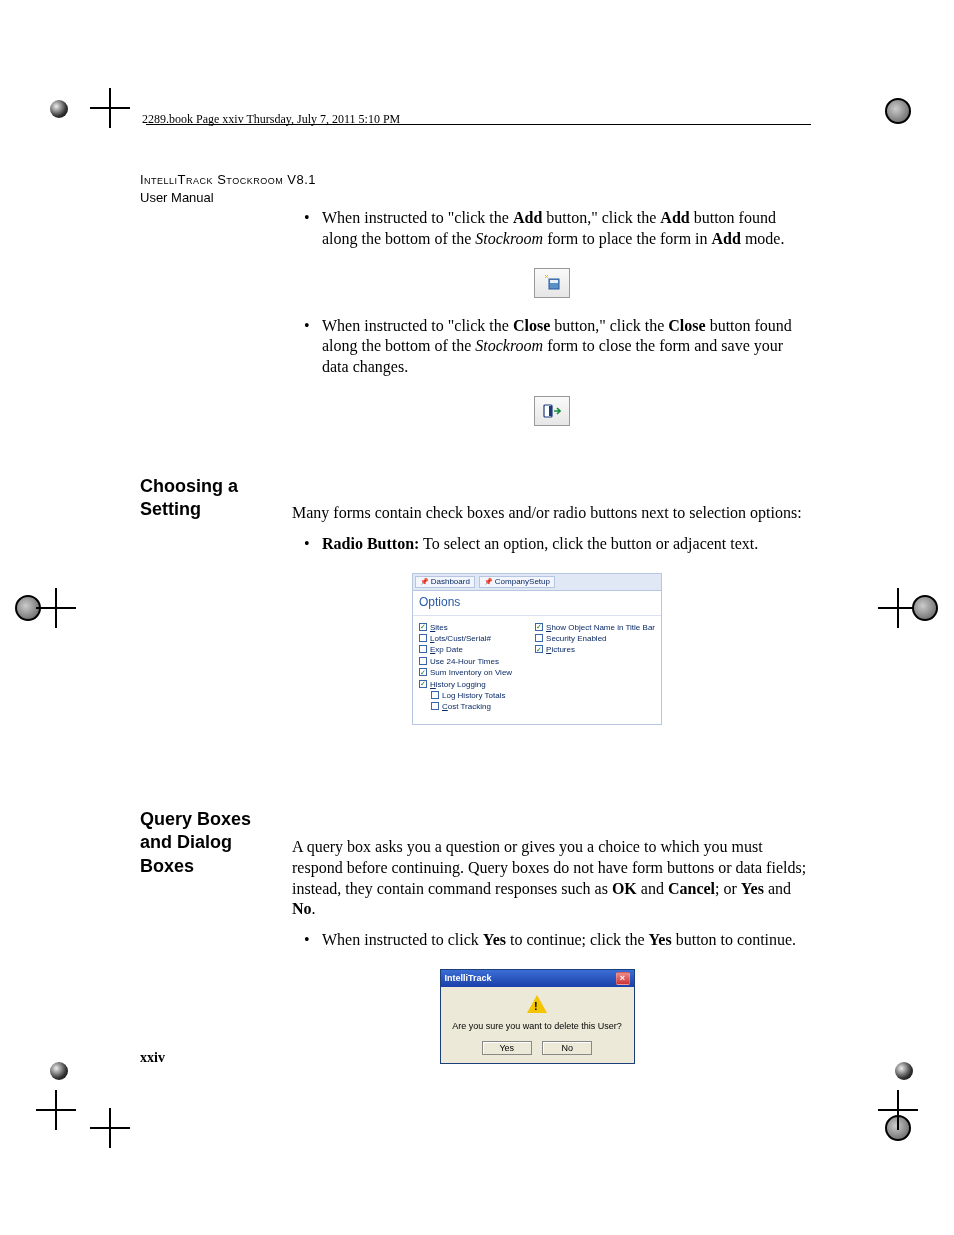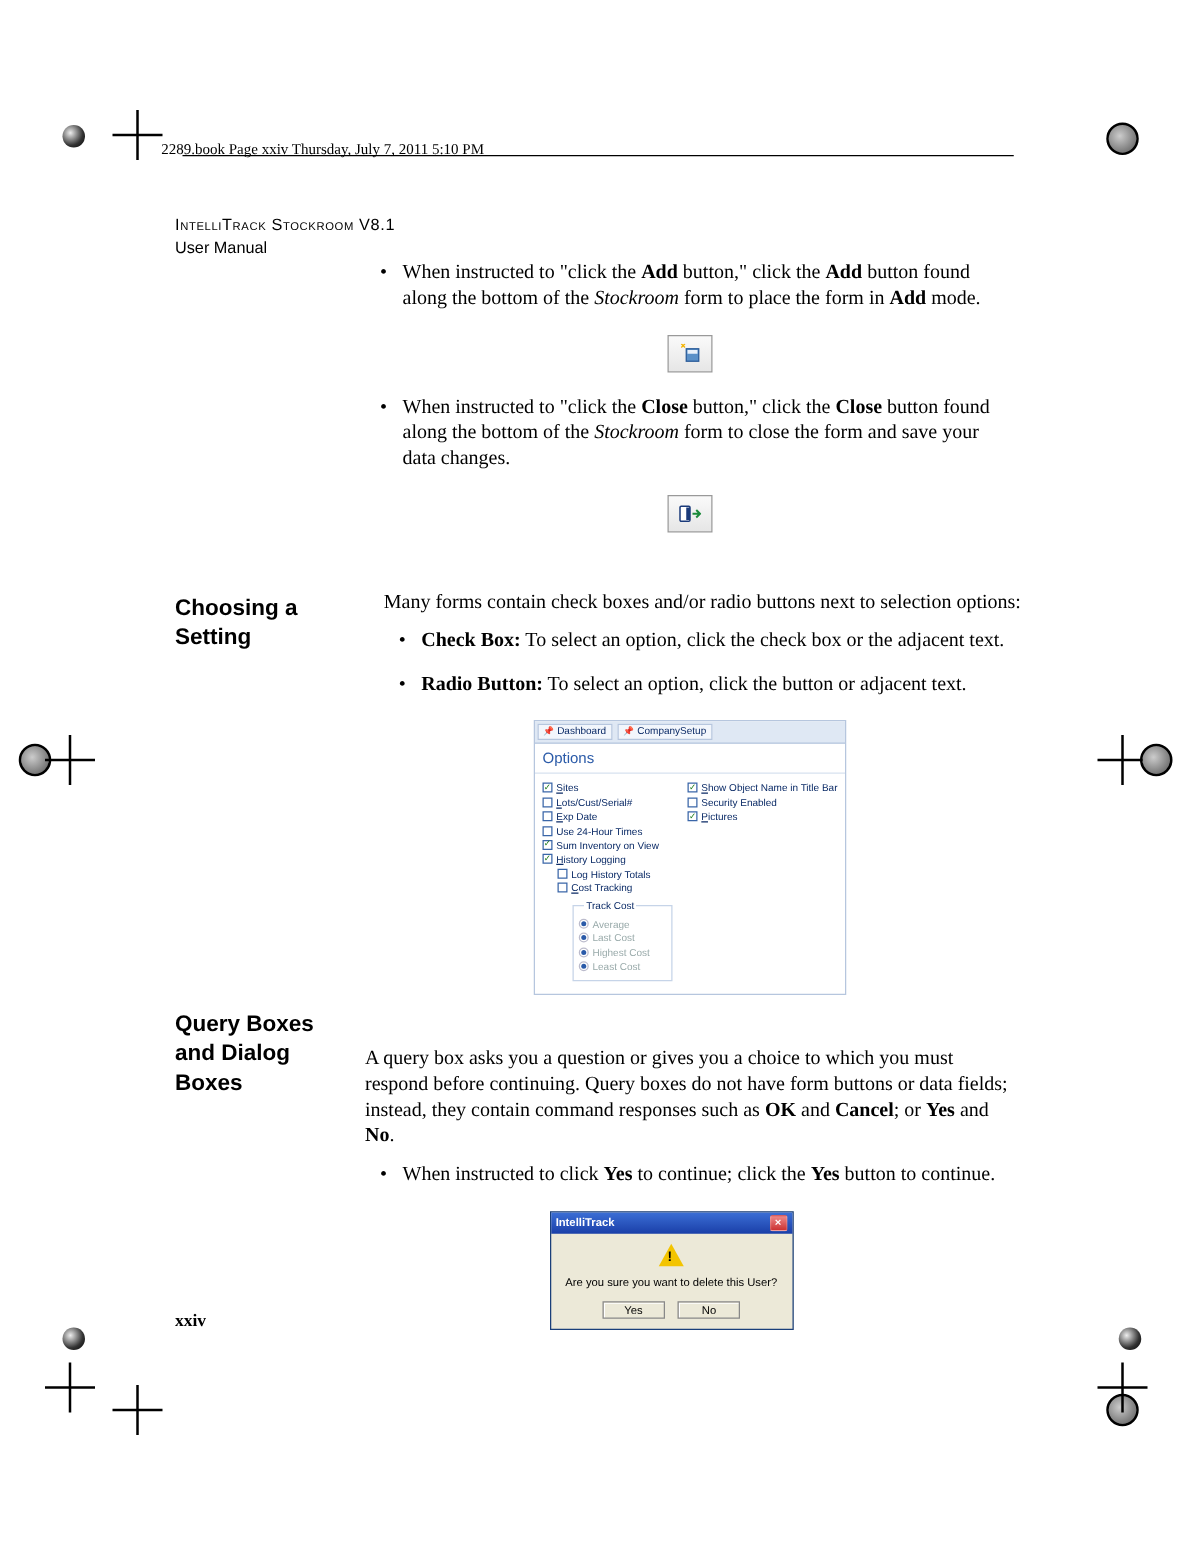--- a/index.html
+++ b/index.html
@@ -6,21 +6,21 @@
   html, body {
     margin: 0; padding: 0;
     width: 954px; height: 1235px;
     background: #fff;
     font-family: "Times New Roman", Times, serif;
     color: #000;
     position: relative;
   }
   .headerline {
     position: absolute;
-    top: 112px; left: 129px;
+    top: 112px; left: 142px;
     font-size: 12px;
     font-family: "Times New Roman", serif;
   }
   .top-hr {
     position: absolute;
     top: 124px; left: 146px;
     width: 665px; border-top: 1px solid #000;
   }
   .doc-title {
     position: absolute;
@@ -60,21 +60,21 @@
     position: absolute;
     left: 140px;
     width: 130px;
     font-family: Arial, Helvetica, sans-serif;
     font-weight: bold;
     font-size: 18px;
     line-height: 1.3;
   }
   #heading-choosing { top: 475px; }
   #heading-query { top: 808px; }
-  #content2 { top: 472px; margin-left: 15px; }
+  #content2 { top: 503px; }
   #content3 { top: 808px; margin-top: 29px; }
   .options-fig { text-align: center; margin: 18px 0 0 -30px; }
   .options-panel {
     display: inline-block;
     width: 250px;
     border: 1px solid #b6c6de;
     background: #fff;
     text-align: left;
     font-family: Tahoma, Arial, sans-serif;
     font-size: 8px;
@@ -232,23 +232,20 @@
     </li>
   </ul>
 </div>
 
 <div id="heading-choosing" class="section-heading">Choosing a Setting</div>
 
 <div class="content" id="content2">
   <p style="margin:0 0 10px 0;">Many forms contain check boxes and/or radio buttons next to selection options:</p>
   <ul class="bulleted">
     <li>
-      <span class="bold">Check Box:</span><span> To select an option, click the check box or the adjacent text.</span>
-    </li>
-    <li>
       <span class="bold">Radio Button:</span><span> To select an option, click the button or adjacent text.</span>
     </li>
   </ul>
 
   <div class="options-fig">
     <div class="options-panel">
       <div class="tabbar">
         <span class="tab"><span class="pin">📌</span><span>Dashboard</span></span>
         <span class="tab"><span class="pin">📌</span><span>CompanySetup</span></span>
       </div>
@@ -280,39 +277,20 @@
               <span><span class="u">H</span>istory Logging</span>
             </div>
           <div class="chk indent1">
               <span class="box"></span>
               <span>Log History Totals</span>
             </div>
           <div class="chk indent1">
               <span class="box"></span>
               <span><span class="u">C</span>ost Tracking</span>
             </div>
-          <fieldset class="groupbox indent2 disabled">
-            <legend>Track Cost</legend>
-            <div class="rdo on">
-                <span class="circ"></span>
-                <span>Average</span>
-              </div>
-            <div class="rdo on">
-                <span class="circ"></span>
-                <span>Last Cost</span>
-              </div>
-            <div class="rdo on">
-                <span class="circ"></span>
-                <span>Highest Cost</span>
-              </div>
-            <div class="rdo on">
-                <span class="circ"></span>
-                <span>Least Cost</span>
-              </div>
-          </fieldset>
         </div>
         <div class="col">
           <div class="chk on">
               <span class="box"></span>
               <span><span class="u">S</span>how Object Name in Title Bar</span>
             </div>
           <div class="chk">
               <span class="box"></span>
               <span>Security Enabled</span>
             </div>

